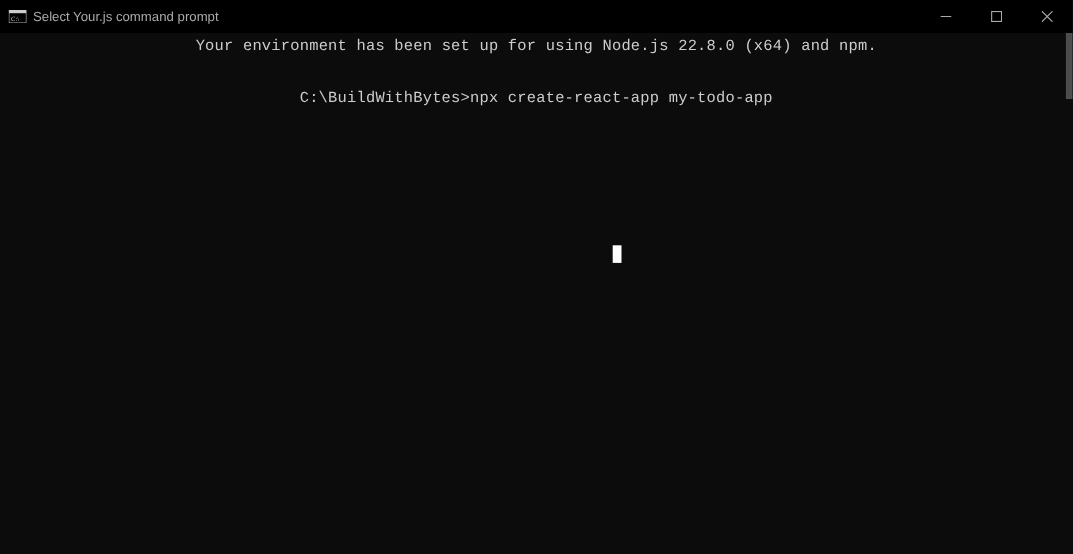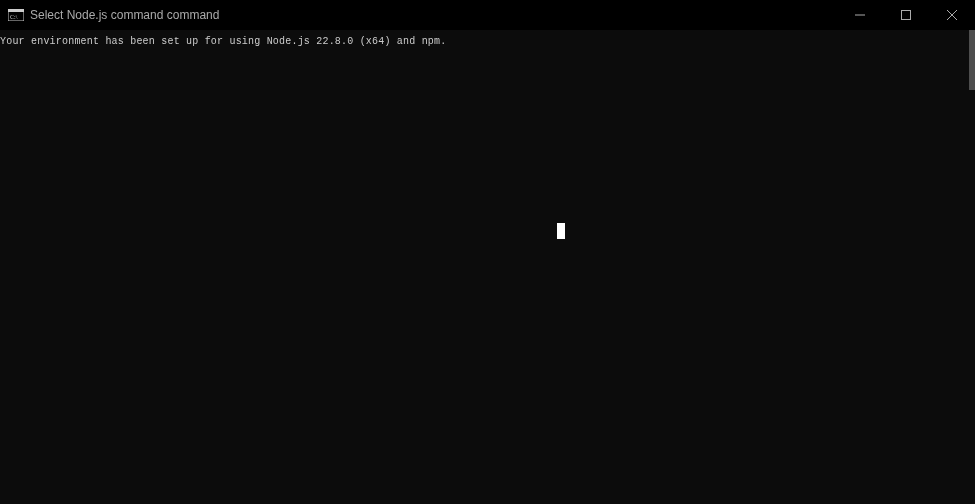--- a/index.html
+++ b/index.html
@@ -48,23 +48,24 @@
     }
     .terminal-body {
       position: relative;
       padding: 4px 0 0 0;
       height: calc(100% - 30px);
       background: #0c0c0c;
     }
     .line {
       white-space: pre;
       line-height: 16px;
-      font-size: 10px;
+      font-size: 14px;
       letter-spacing: 0.2px;
       padding: 0;
+      text-align: center;
     }
     .blank-line {
       height: 16px;
     }
     .cursor {
       position: absolute;
       left: 557px;
       top: 193px;
       width: 8px;
       height: 16px;
@@ -83,21 +84,21 @@
 <body>
 
 <div class="titlebar">
   <span class="titlebar-icon">
     <svg width="16" height="12" viewBox="0 0 16 12">
       <rect x="0" y="0" width="16" height="12" fill="none" stroke="#cccccc" stroke-width="1"></rect>
       <rect x="0" y="0" width="16" height="3" fill="#cccccc"></rect>
       <text x="2" y="10" font-size="6" fill="#cccccc" font-family="Consolas">C:\</text>
     </svg>
   </span>
-  <span class="titlebar-title">Select Node.js command command</span>
+  <span class="titlebar-title">Select Your.js command prompt</span>
   <div class="window-controls">
     <div class="win-btn">
       <svg width="10" height="10" viewBox="0 0 10 10">
           <line x1="0" y1="5" x2="10" y2="5" stroke="#aaaaaa" stroke-width="1"></line>
         </svg>
     </div>
     <div class="win-btn">
       <svg width="10" height="10" viewBox="0 0 10 10">
           <rect x="0.5" y="0.5" width="9" height="9" fill="none" stroke="#aaaaaa" stroke-width="1"></rect>
         </svg>
@@ -108,16 +109,17 @@
           <line x1="10" y1="0" x2="0" y2="10" stroke="#aaaaaa" stroke-width="1"></line>
         </svg>
     </div>
   </div>
 </div>
 
 <div class="terminal-body">
   <div class="line">Your environment has been set up for using Node.js 22.8.0 (x64) and npm.</div>
   <div class="blank-line"></div>
   <div class="blank-line"></div>
+  <div class="line">C:\BuildWithBytes&gt;npx create-react-app my-todo-app</div>
   <div class="cursor"></div>
 </div>
 
 <div class="scrollbar"></div>
 
 </body></html>

